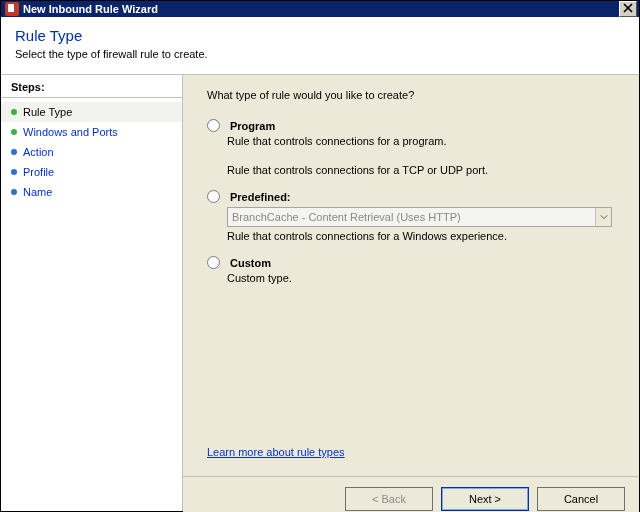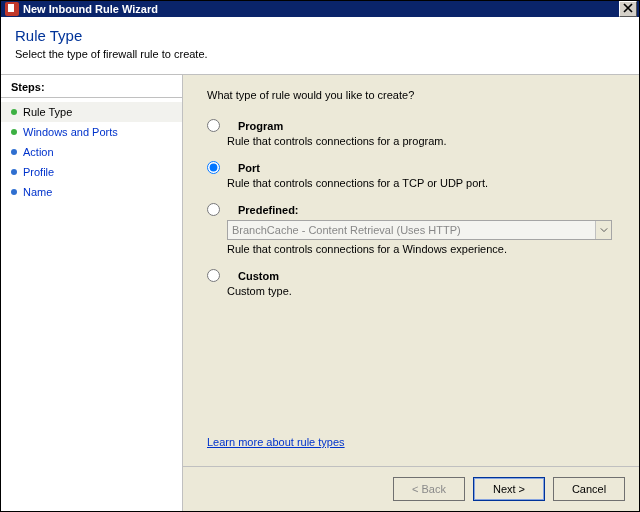--- a/index.html
+++ b/index.html
@@ -100,30 +100,30 @@
     width:6px; height:6px; border-radius:50%;
     background:#3cb043;
   }
   .step-item:not(.current) .step-bullet { background:#2f6fd0; }
   .step-item.current .step-bullet { background:#3cb043; }
   .step-item:nth-child(2) .step-bullet { background:#3cb043; }
 
   .main {
     flex:1;
     background: #ece9d8;
-    padding: 14px 20px 10px 24px;
+    padding: 14px 20px 0 24px;
     display:flex; flex-direction:column;
     position:relative;
     justify-content:center;
   }
   .prompt { margin-bottom: 18px; }
   .opt {
     margin-bottom: 14px;
   }
-  .opt-row { display:flex; align-items:center; gap:18px; }
+  .opt-row { display:flex; align-items:center; gap:10px; }
   .opt input[type=radio] { margin:0; }
   .opt-label { font-weight: bold; }
   .opt-desc {
     margin-left: 20px;
     margin-top: 3px;
     color:#000;
   }
   .dropdown {
     margin-left: 20px;
     margin-top: 4px;
@@ -152,21 +152,21 @@
     color:#0033cc; text-decoration: underline;
     font-size:11px;
   }
   .footer {
     border-top: 1px solid #c0c0c0;
     padding: 10px 14px;
     display:flex; justify-content:flex-end; gap:8px;
     background:#ece9d8;
   }
   .btn {
-    width: 72px; height: 24px;
+    width: 88px; height: 24px;
     background:#ece9d8;
     border:1px solid #707070;
     font-size:11px;
     cursor: default;
     display:flex; align-items:center; justify-content:center;
   }
   .btn.default {
     border:1px solid #003399;
     box-shadow: inset 0 0 0 1px #85a3e0;
   }
@@ -229,24 +229,20 @@
 
       <div class="opt">
         <div class="opt-row">
           <input type="radio" name="ruletype" style="">
           <span class="opt-label">Program</span>
         </div>
         <div class="opt-desc">Rule that controls connections for a program.</div>
       </div>
 
       <div class="opt">
-        <div class="opt-row">
-          <input type="radio" name="ruletype" checked="" style="">
-          <span class="opt-label">Port</span>
-        </div>
         <div class="opt-desc">Rule that controls connections for a TCP or UDP port.</div>
       </div>
 
       <div class="opt">
         <div class="opt-row">
           <input type="radio" name="ruletype" style="">
           <span class="opt-label">Predefined:</span>
         </div>
         <div class="dropdown disabled">
           <span>BranchCache - Content Retrieval (Uses HTTP)</span>

